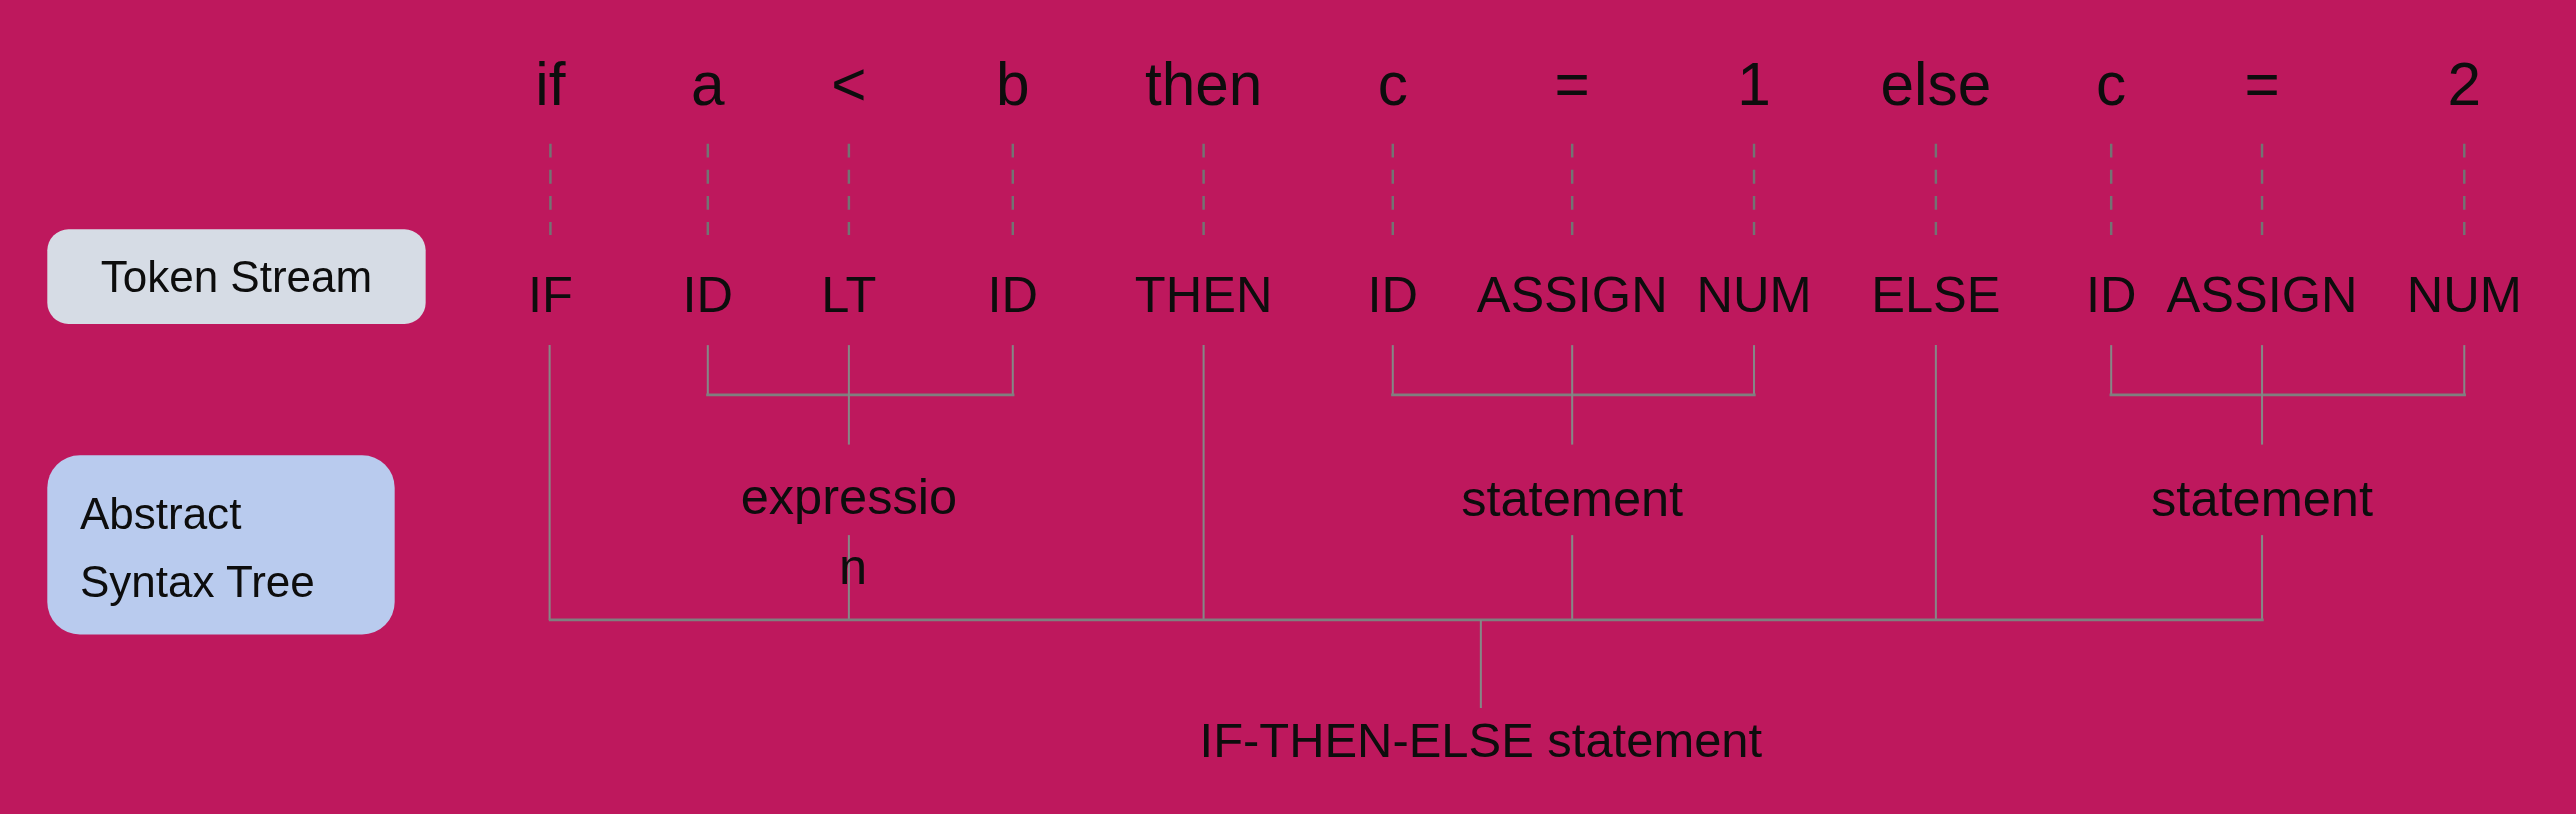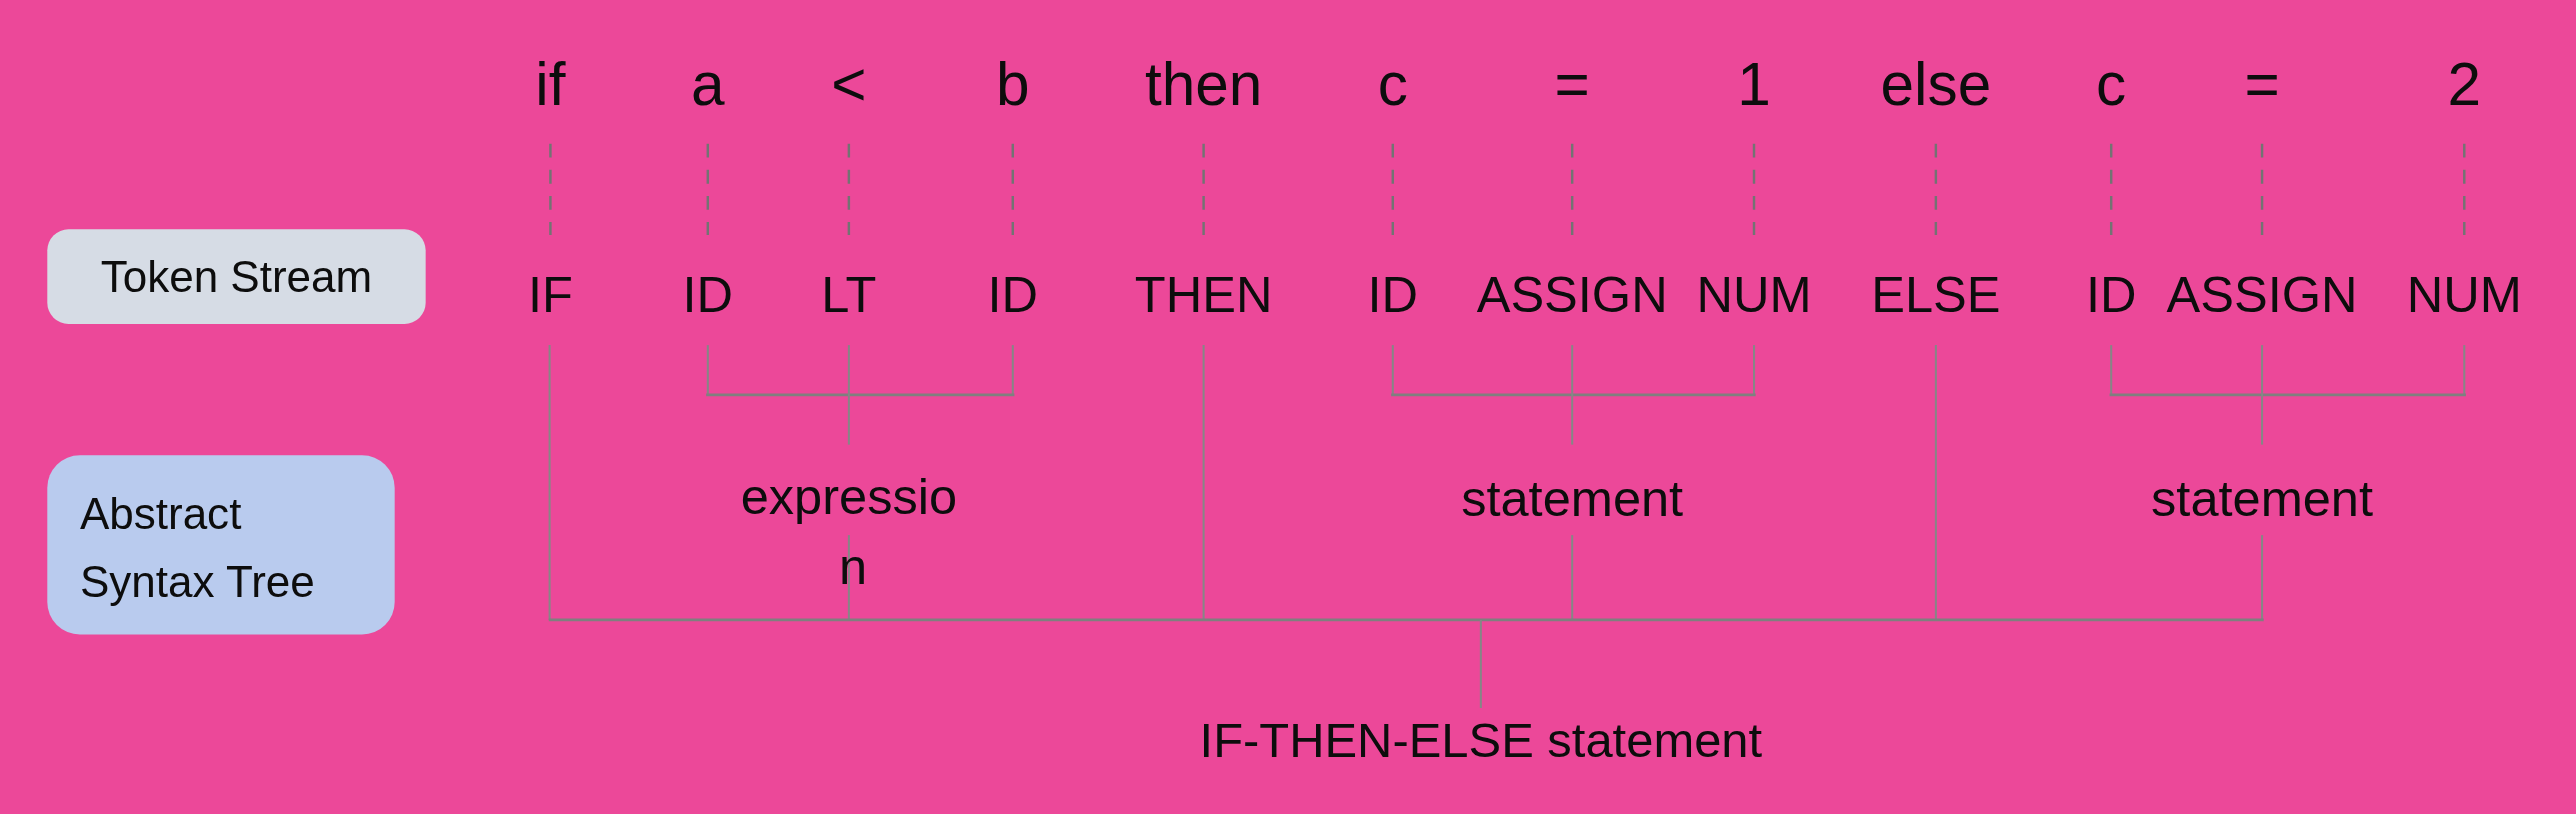--- a/index.html
+++ b/index.html
@@ -4,21 +4,21 @@
 <style>
   html, body {
     margin: 0;
     padding: 0;
     background: #ffffff;
   }
   .stage {
     position: relative;
     width: 2576px;
     height: 815px;
-    background: #ec4899;
+    background: #be185d;
     overflow: hidden;
   }
   svg {
     display: block;
     font-family: "Liberation Sans", sans-serif;
   }
   .src-token   { font-size: 74px; fill: #0d0d0d; }
   .tok-token   { font-size: 62px; fill: #0d0d0d; }
   .node-label  { font-size: 62px; fill: #0d0d0d; }
   .root-label  { font-size: 60px; fill: #0d0d0d; }

